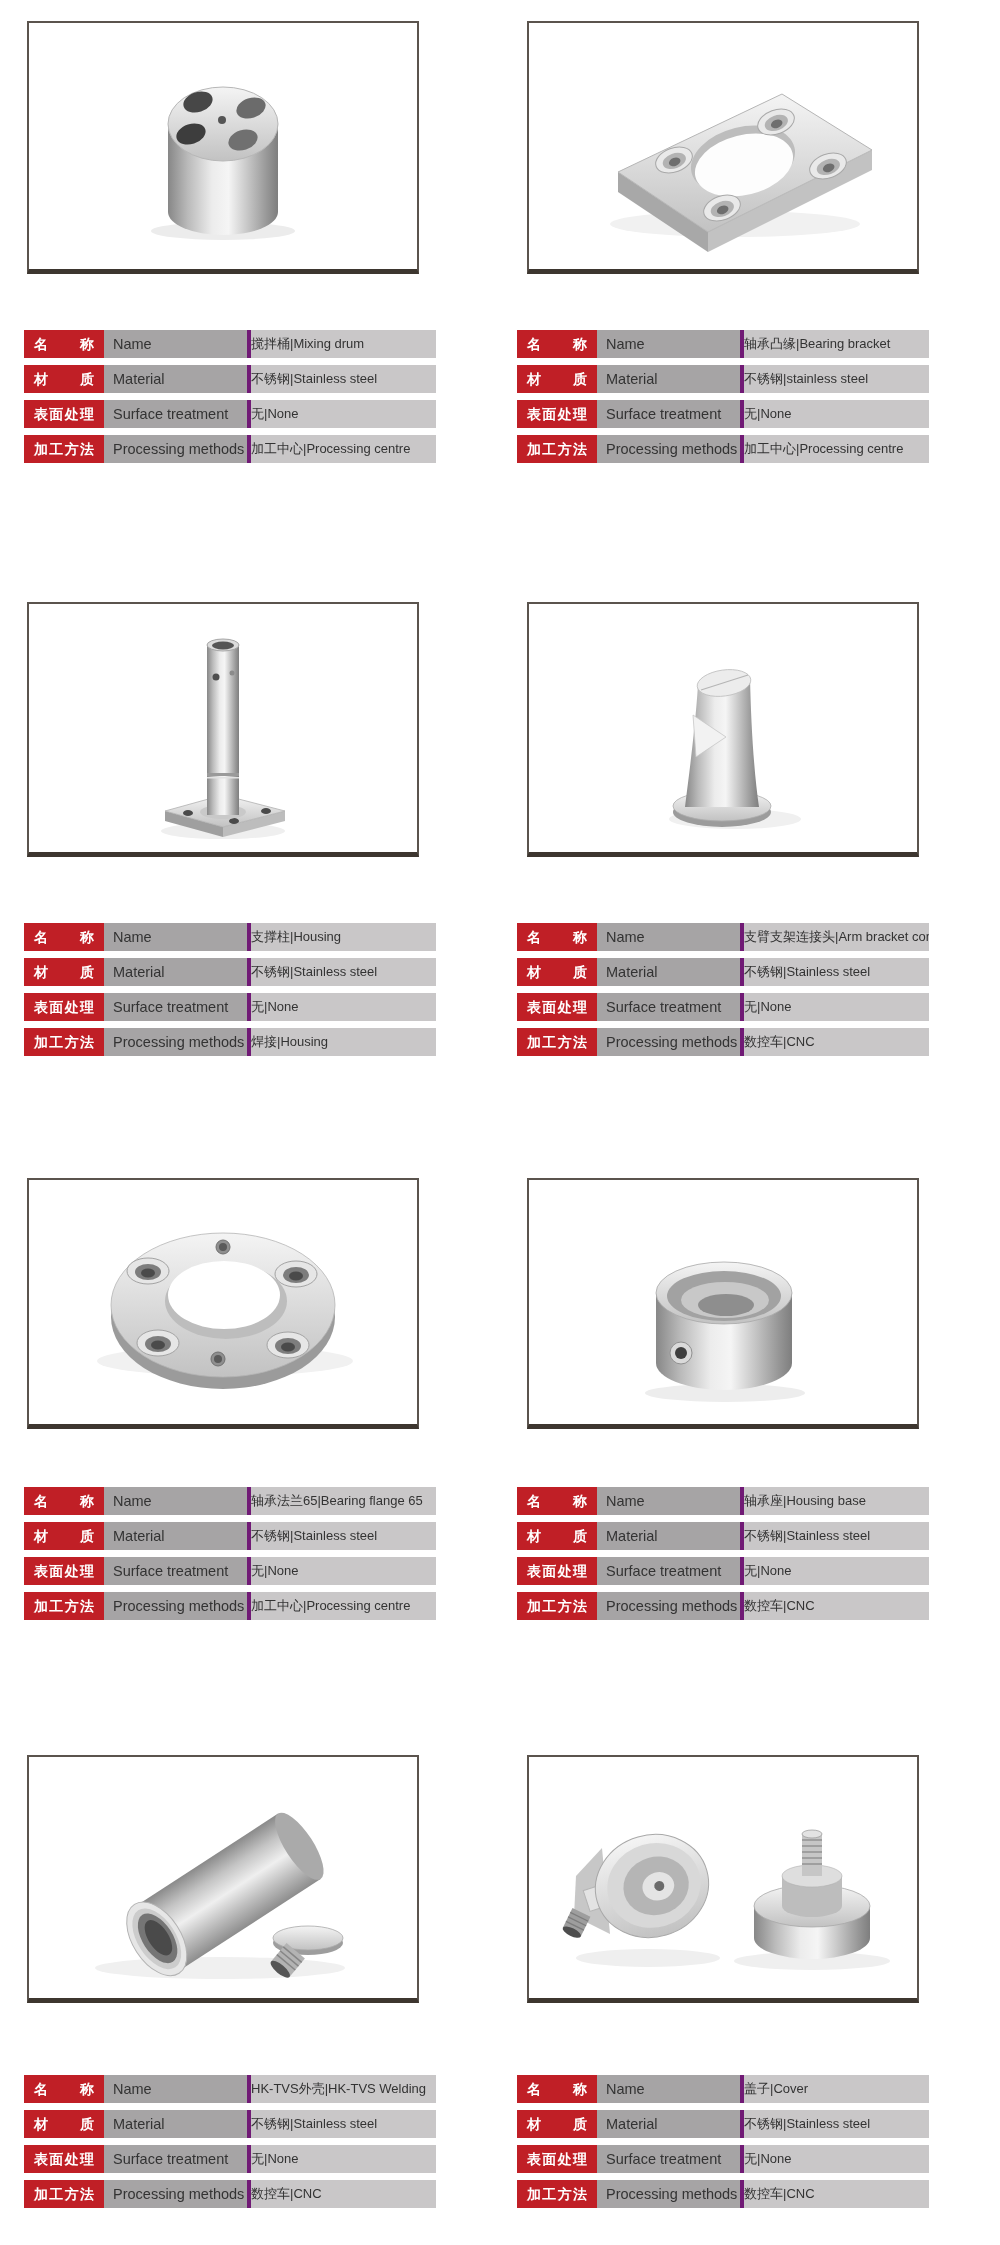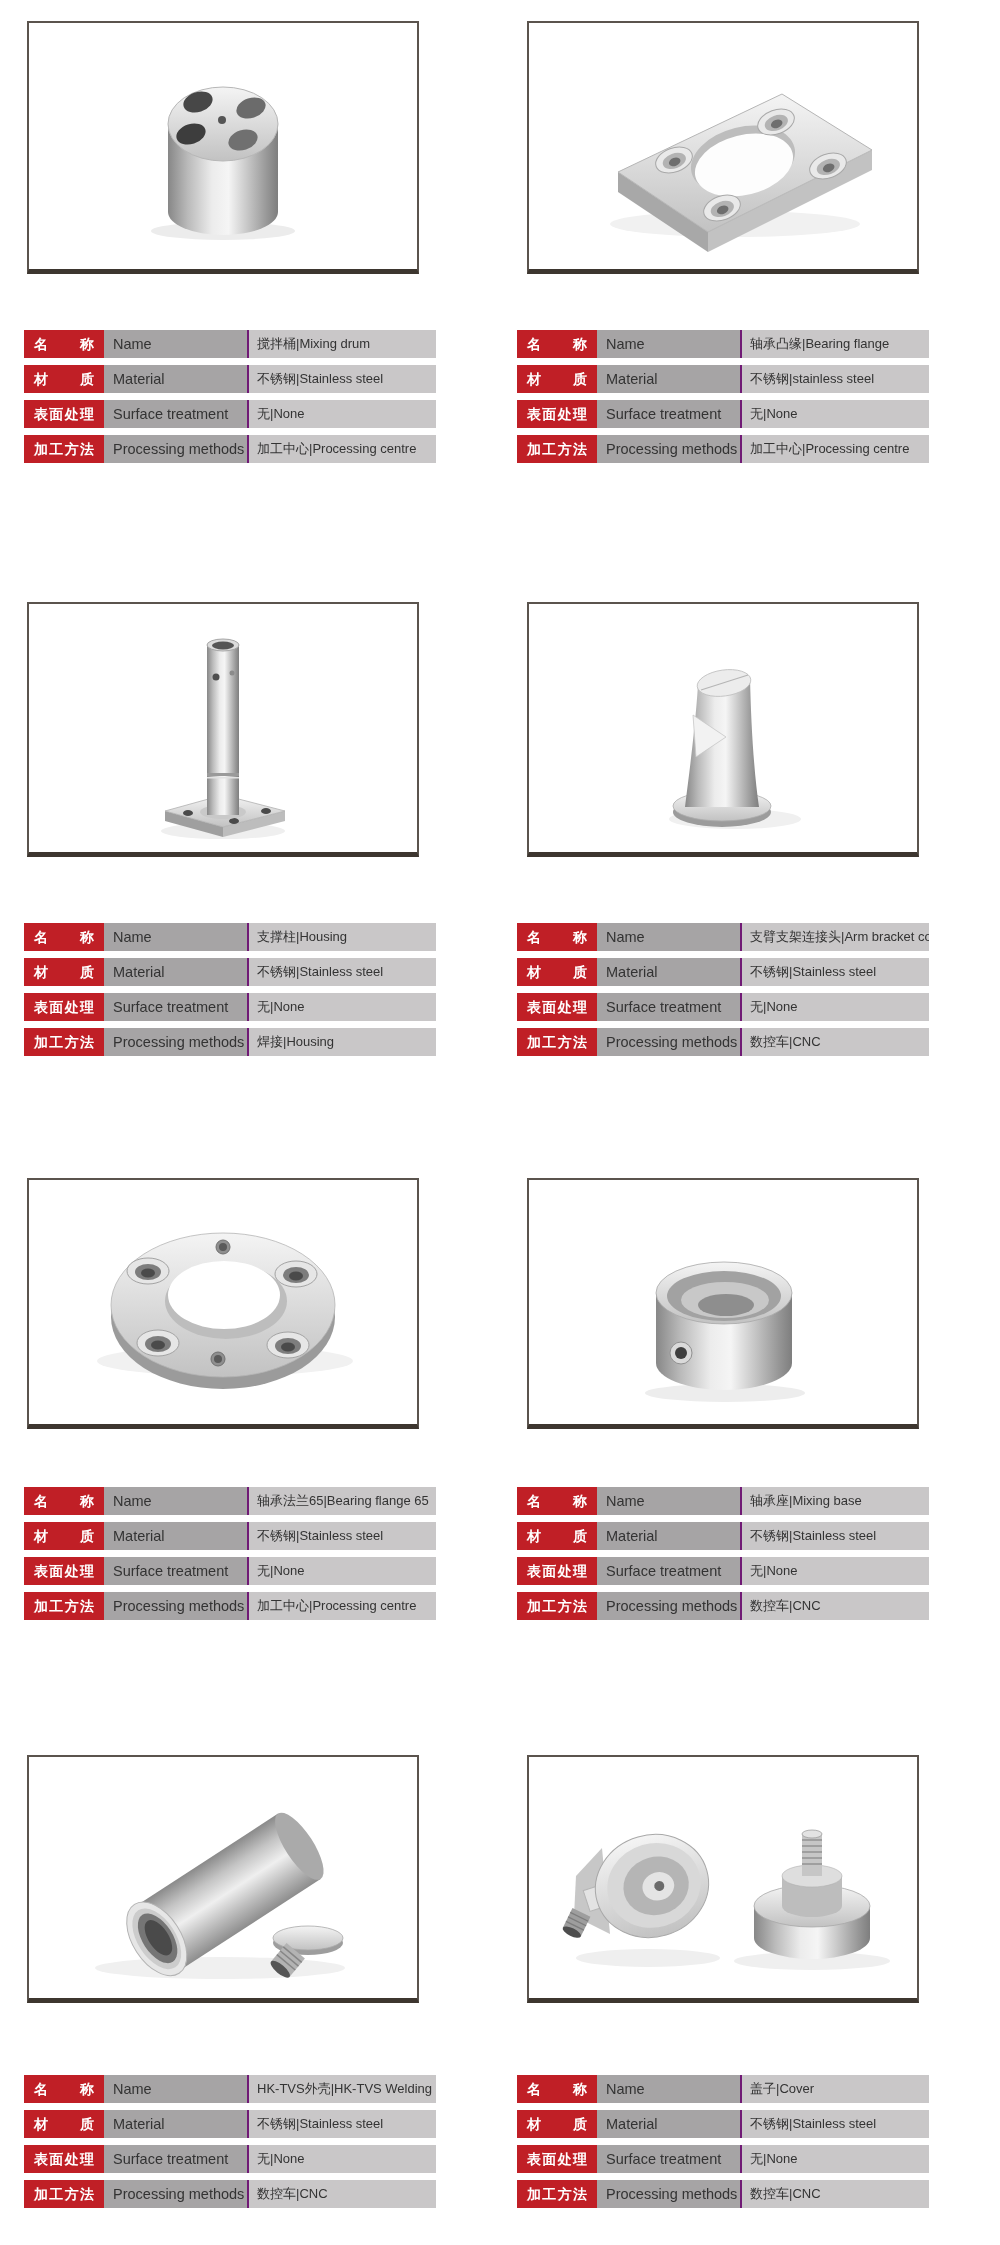--- a/index.html
+++ b/index.html
@@ -48,21 +48,21 @@
     width:143px;box-sizing:border-box;
     background:#a6a4a5;color:#333333;
     font-size:14.5px;line-height:28px;
     padding-left:9px;
     overflow:hidden;white-space:nowrap;
   }
   .c-val{
     flex:1;box-sizing:border-box;
     background:#c9c7c8;color:#333333;
     font-size:13px;line-height:28px;
-    padding-left:8px;border-left:2px solid #701a75;
+    padding-left:0;border-left:4px solid #701a75;
     overflow:hidden;white-space:nowrap;
   }
 </style>
 </head>
 <body>
 
 <svg width="0" height="0" style="position:absolute" aria-hidden="true">
   <defs>
     <linearGradient id="gH" x1="0" y1="0" x2="1" y2="0">
       <stop offset="0" stop-color="#878787"></stop>
@@ -149,21 +149,21 @@
       <ellipse cx="192" cy="184" rx="19" ry="12" fill="#e9e9e9" stroke="#a8a8a8"></ellipse>
       <ellipse cx="192" cy="185" rx="12" ry="7.5" fill="#b3b3b3"></ellipse>
       <ellipse cx="192" cy="186" rx="6" ry="4" fill="#6e6e6e"></ellipse>
     </g>
   </svg>
 </div>
 <div class="tbl cr tA">
   <div class="trow">
     <div class="c-red">名称</div>
     <div class="c-en">Name</div>
-    <div class="c-val">轴承凸缘|Bearing flange</div>
+    <div class="c-val">轴承凸缘|Bearing bracket</div>
   </div>
   <div class="trow">
     <div class="c-red">材质</div>
     <div class="c-en">Material</div>
     <div class="c-val">不锈钢|stainless steel</div>
   </div>
   <div class="trow">
     <div class="c-red">表面处理</div>
     <div class="c-en">Surface treatment</div>
     <div class="c-val">无|None</div>
@@ -317,21 +317,21 @@
     <ellipse cx="195" cy="119" rx="44" ry="18" fill="#c8c8c8"></ellipse>
     <ellipse cx="196" cy="124" rx="28" ry="11" fill="#8e8e8e"></ellipse>
     <circle cx="151" cy="172" r="11" fill="#dadada" stroke="#909090"></circle>
     <circle cx="151" cy="172" r="6" fill="#3f3f3f"></circle>
   </svg>
 </div>
 <div class="tbl cr tC">
   <div class="trow">
     <div class="c-red">名称</div>
     <div class="c-en">Name</div>
-    <div class="c-val">轴承座|Mixing base</div>
+    <div class="c-val">轴承座|Housing base</div>
   </div>
   <div class="trow">
     <div class="c-red">材质</div>
     <div class="c-en">Material</div>
     <div class="c-val">不锈钢|Stainless steel</div>
   </div>
   <div class="trow">
     <div class="c-red">表面处理</div>
     <div class="c-en">Surface treatment</div>
     <div class="c-val">无|None</div>

